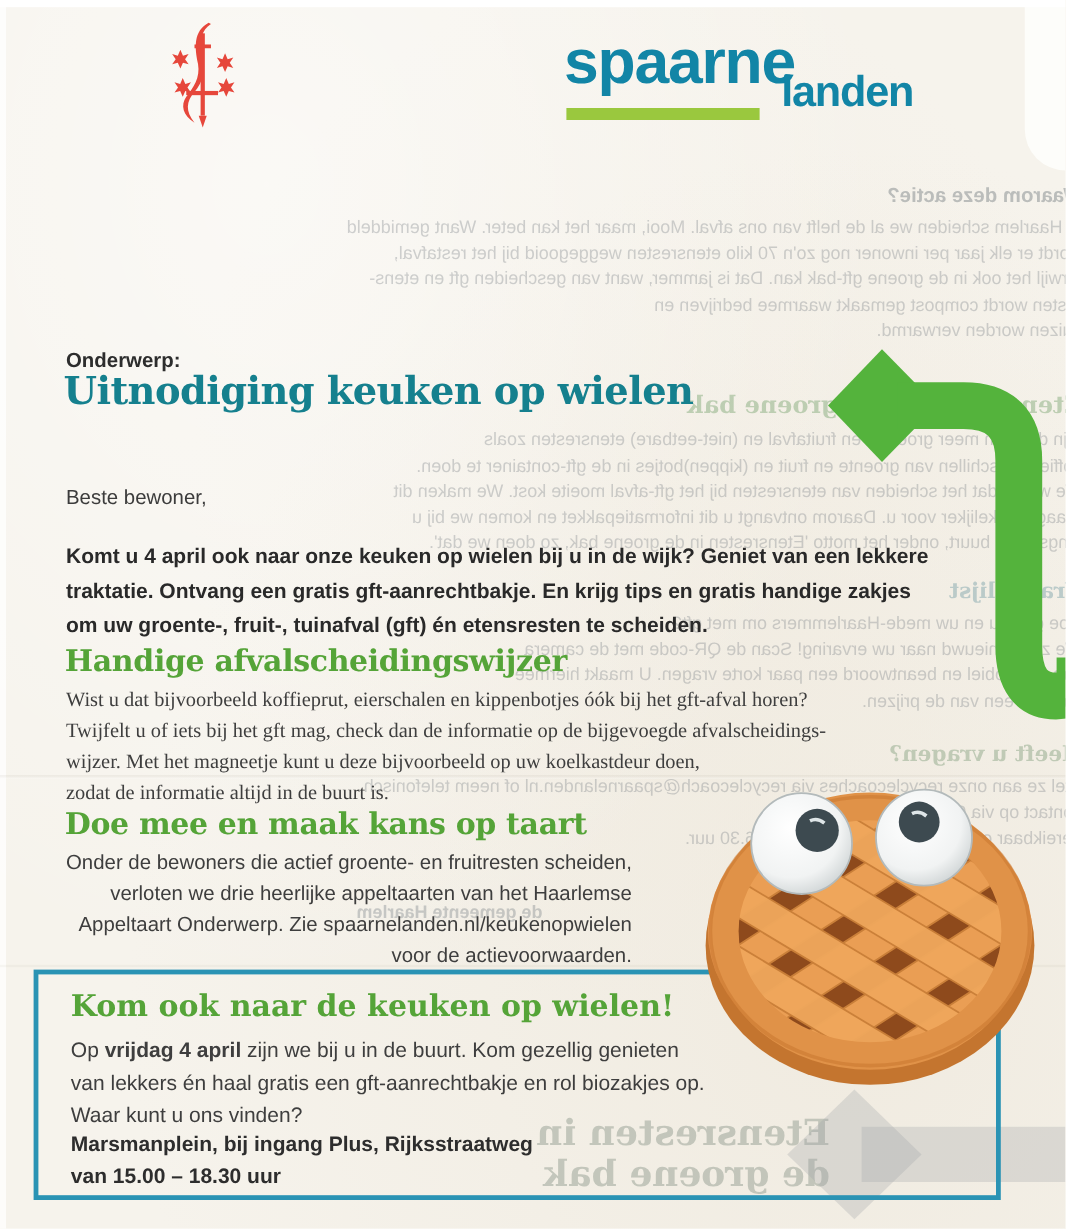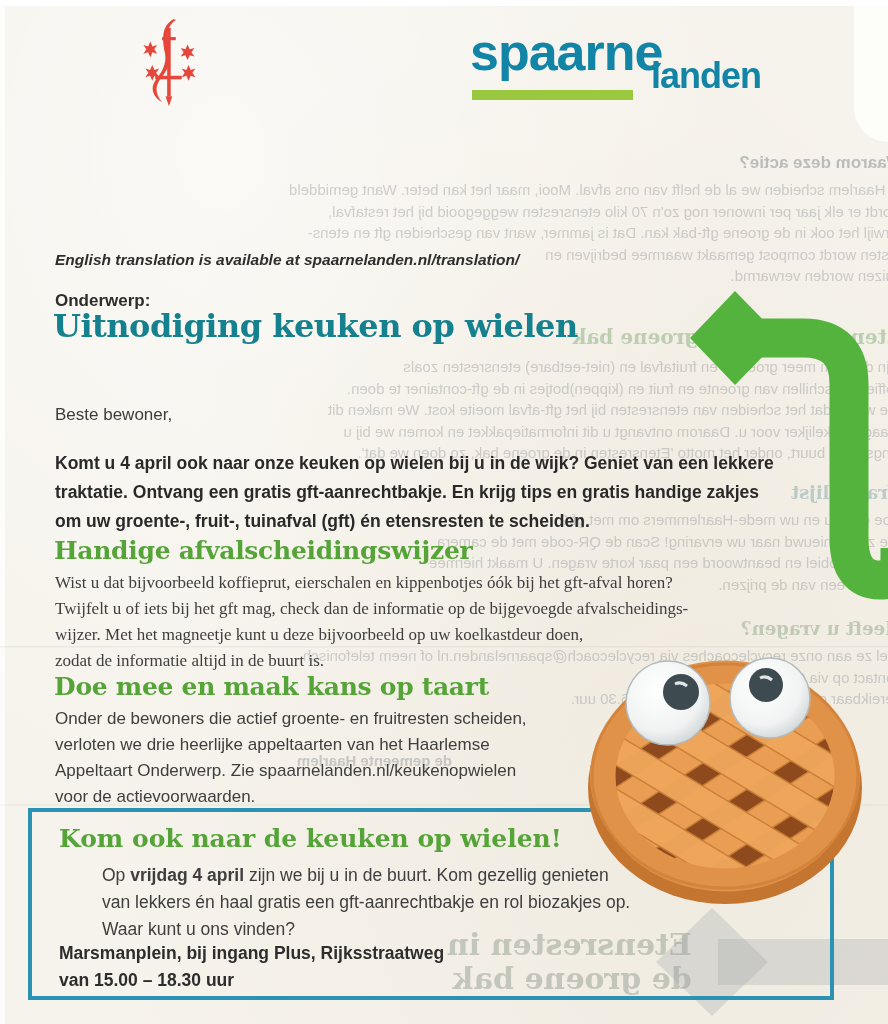--- a/index.html
+++ b/index.html
@@ -33,26 +33,26 @@
   
   .note{left:55px;top:251px;font-size:15.5px;font-style:italic;font-weight:600;color:#2e2e2e;}
   .subject{left:55px;top:291px;font-size:17px;font-weight:700;color:#2d2d2d;}
   .title{left:53px;top:307px;font-size:32px;color:#15808e;letter-spacing:-.5px;}
   .salut{left:55px;top:405px;font-size:17px;color:#3c3c3c;}
   .lead{left:55px;top:449px;font-size:17.5px;line-height:29px;font-weight:700;color:#292929;}
   .h2g{font-size:25px;color:#55a438;letter-spacing:-.3px;}
   .h2g.s1{left:54px;top:536px;}
   .h2g.s2{left:54px;top:672px;}
   .body1{left:55px;top:570px;font-size:17px;line-height:26px;color:#3e3e3e;font-family:Liberation Serif, serif;}
-  .body2{left:55px;top:706px;font-size:17px;line-height:26px;color:#3e3e3e;}
+  .body2{left:55px;top:706px;font-size:17px;line-height:26px;color:#3e3e3e;text-align:right;}
 
   
   .box{left:28px;top:808px;width:798px;height:184px;border:4px solid #2a93b4;z-index:2;}
   .box-h{position:absolute;left:27px;top:12px;font-size:25px;color:#55a438;}
-  .box-p{position:absolute;left:27px;top:50px;font-size:17.5px;line-height:27px;color:#3e3e3e;margin-left:43px;}
+  .box-p{position:absolute;left:27px;top:50px;font-size:17.5px;line-height:27px;color:#3e3e3e;}
   .box-loc{position:absolute;left:27px;top:131px;font-size:17.5px;font-weight:700;color:#2d2d2d;}
   .box-time{position:absolute;left:27px;top:158px;font-size:17.5px;font-weight:700;color:#2d2d2d;}
 
   
   .bleed{position:absolute;transform:scaleX(-1);text-align:left;white-space:nowrap;z-index:1;}
   .bl-h{font-size:17px;font-weight:700;color:rgba(112,120,126,.44);margin-bottom:6px;}
   .bl-hg{font-family:"DejaVu Serif",serif;font-size:20px;font-weight:700;color:rgba(125,165,115,.46);margin-bottom:7px;}
   .bl-ht{font-family:"DejaVu Serif",serif;font-size:18px;font-weight:700;color:rgba(110,152,162,.42);margin-bottom:6px;}
   .bl-hv{font-family:"DejaVu Serif",serif;font-size:18px;font-weight:700;color:rgba(128,158,122,.44);margin-bottom:6px;}
   .bl-l{font-size:15px;line-height:21.5px;color:rgba(128,134,139,.36);}
@@ -140,21 +140,20 @@
     </g>
   </svg>
 
 
   <div class="abs sp-logo" style="z-index:3">
     <span class="sp-word1">spaarne</span>
     <div class="sp-underline"></div>
     <span class="sp-word2">landen</span>
   </div>
 
-  <div class="abs note nw" style="z-index:3">English translation is available at spaarnelanden.nl/translation/</div>
   <div class="abs subject nw" style="z-index:3">Onderwerp:</div>
   <div class="abs title serif nw" style="z-index:3">Uitnodiging keuken op wielen</div>
 
   <div class="abs salut nw" style="z-index:3">Beste bewoner,</div>
 
   <div class="abs lead" style="z-index:3">
     <div class="nw">Komt u 4 april ook naar onze keuken op wielen bij u in de wijk? Geniet van een lekkere</div>
     <div class="nw">traktatie. Ontvang een gratis gft-aanrechtbakje. En krijg tips en gratis handige zakjes</div>
     <div class="nw">om uw groente-, fruit-, tuinafval (gft) én etensresten te scheiden.</div>
   </div>

